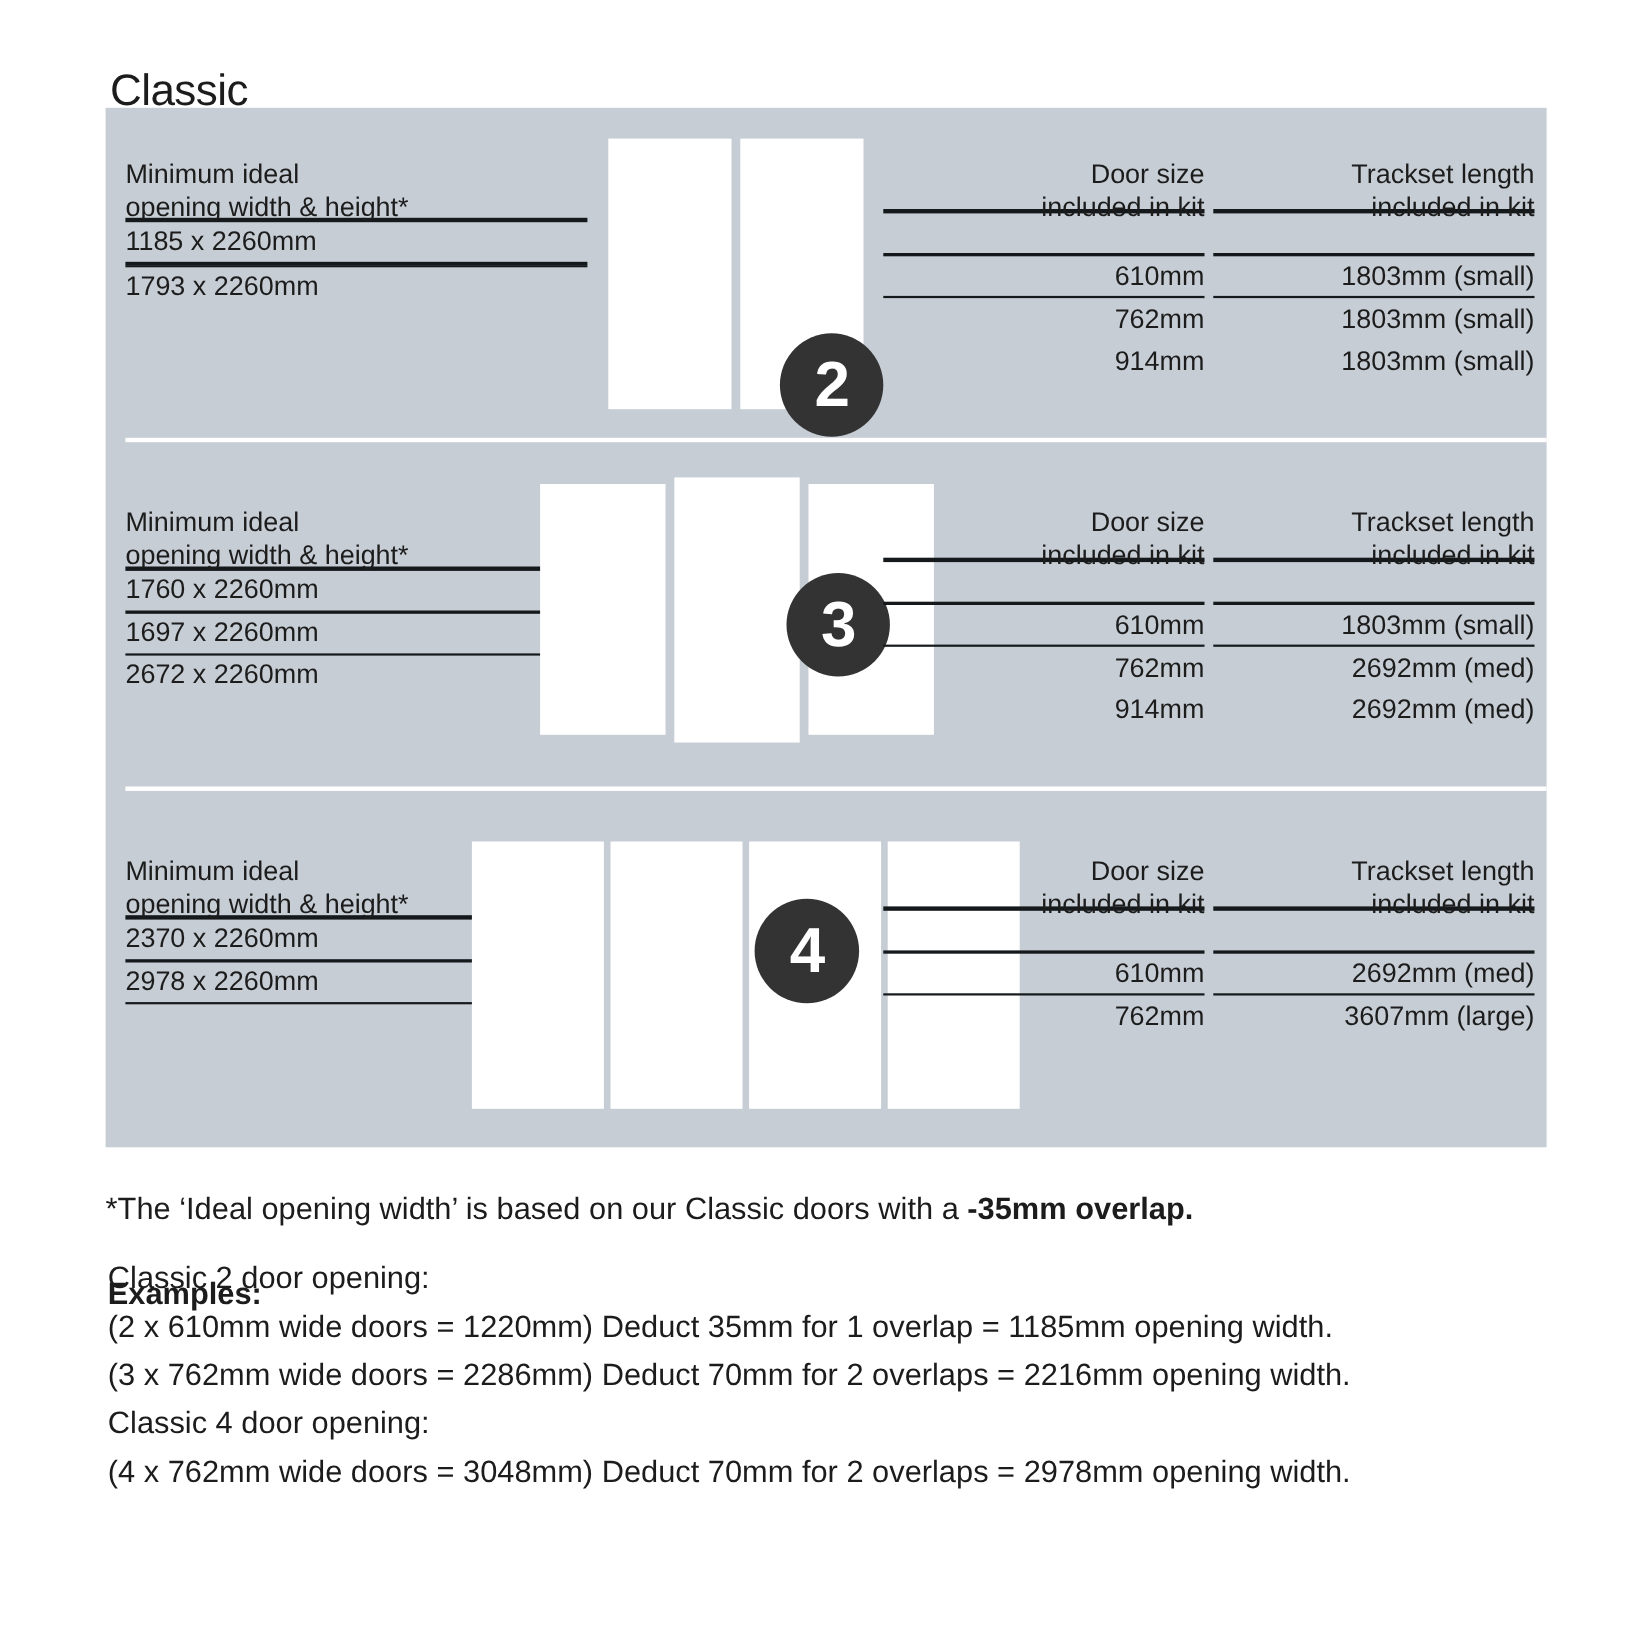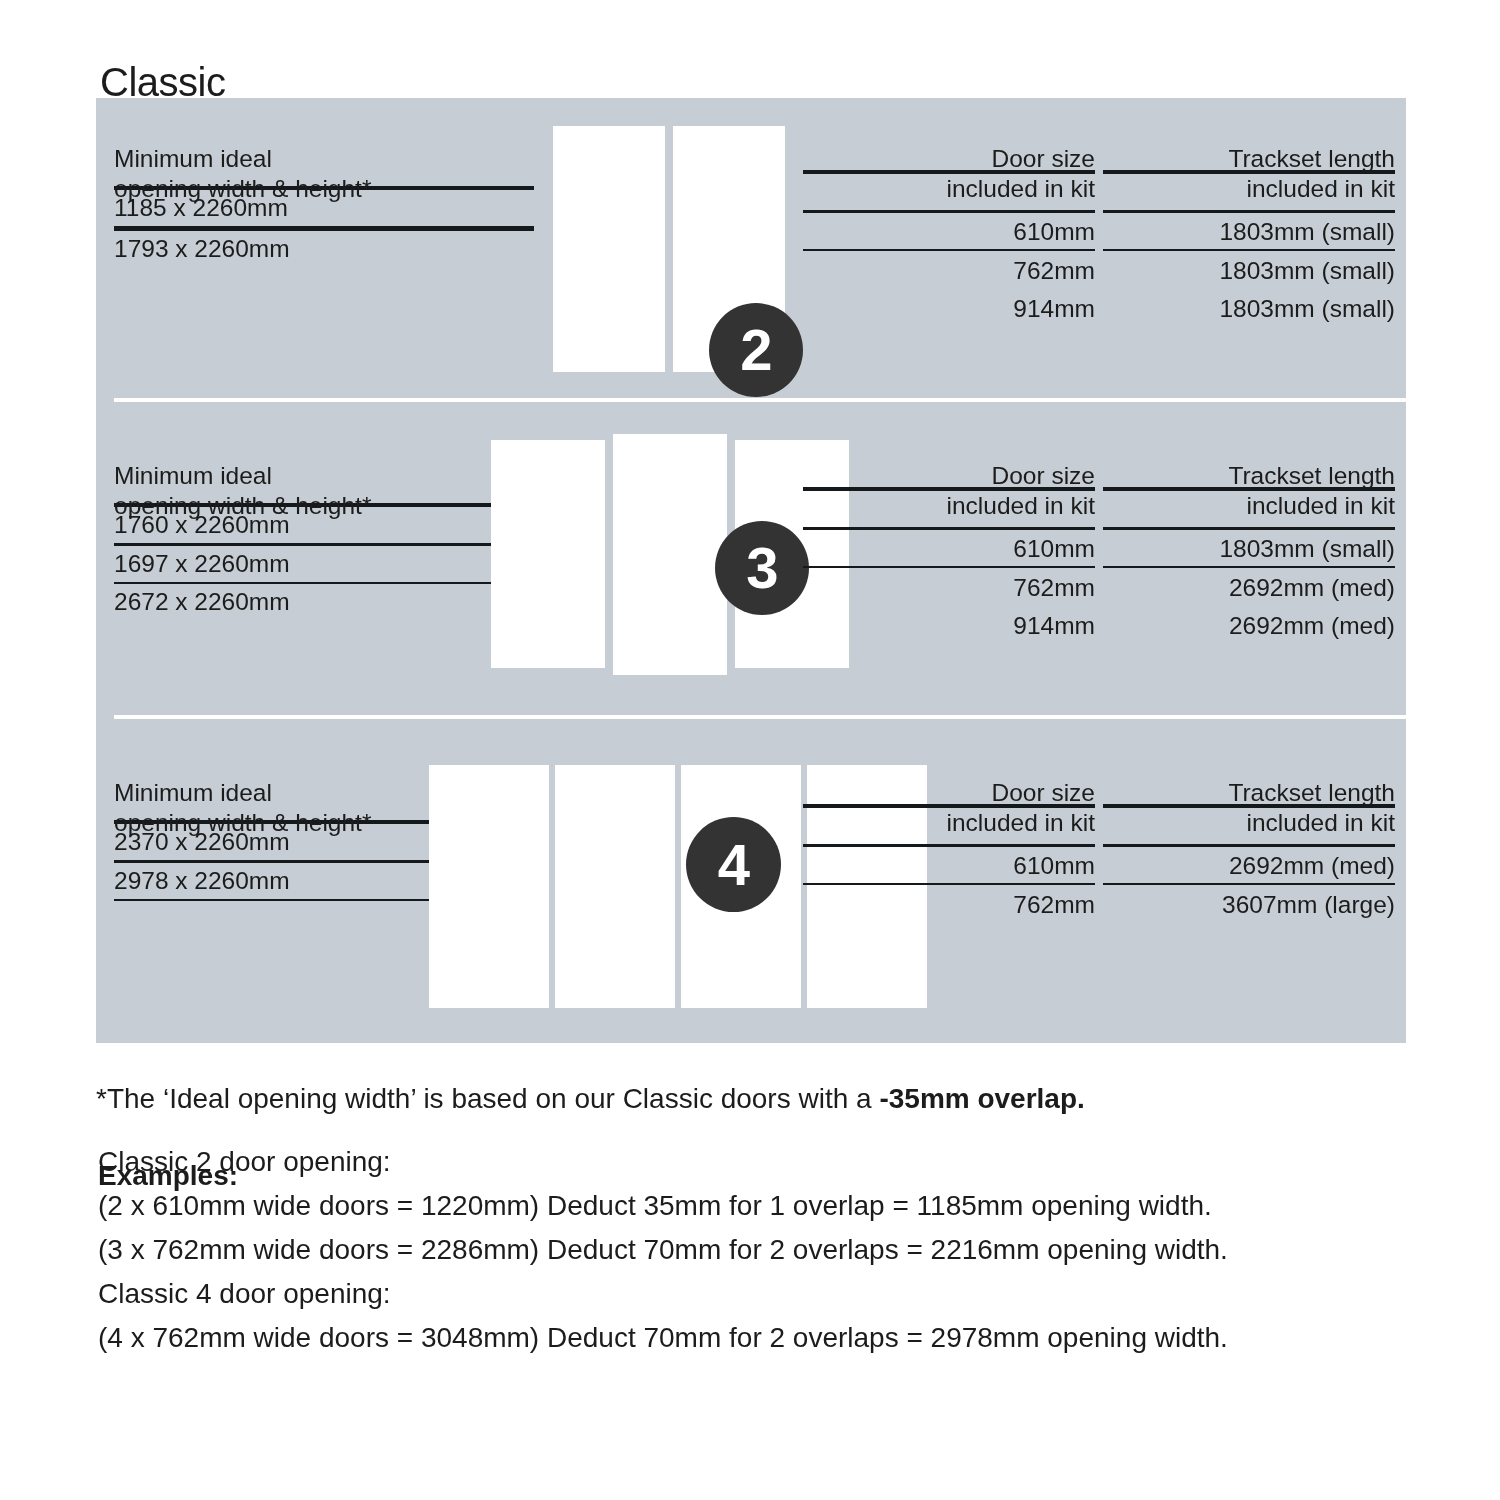--- a/index.html
+++ b/index.html
@@ -85,22 +85,22 @@
   .cell {
     font-size: 24.5px;
     line-height: 30px;
     color: #1c1c1c;
     white-space: nowrap;
   }
   .col-left .cell { text-align: left; }
   .col-mid .cell, .col-right .cell { text-align: right; margin-top: 40px; }
 
   
-  .head-box { height: 88px; padding-top: 46px; box-sizing: border-box; }
-  .head-box-mid { height: 72px; padding-top: 46px; box-sizing: border-box; }
+  .head-box { height: 100px; padding-top: 46px; box-sizing: border-box; }
+  .head-box-mid { height: 92px; padding-top: 46px; box-sizing: border-box; }
   .row-box { height: 36px; padding-top: 3px; box-sizing: border-box; }
 
   
   .doors {
     position: absolute;
     display: flex;
   }
   .door {
     background: #ffffff;
     flex: 0 0 auto;

